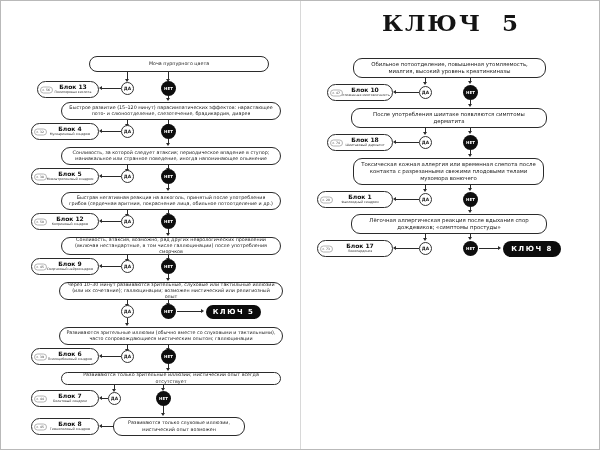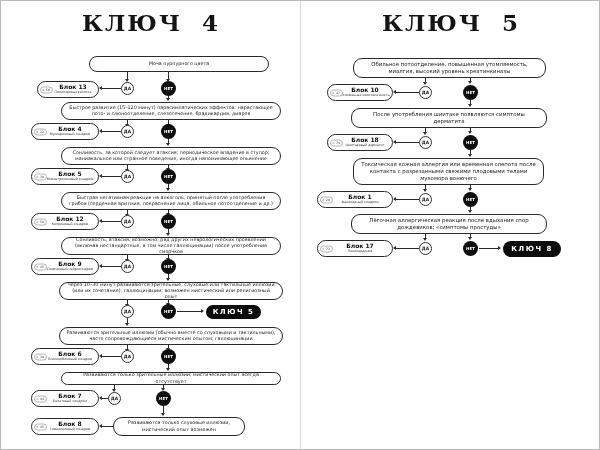--- a/index.html
+++ b/index.html
@@ -39,21 +39,20 @@
       border-bottom:2.5px solid transparent;border-right:3.5px solid #2a2a2a;}
   .ar{position:absolute;width:0;height:0;border-top:2.5px solid transparent;
       border-bottom:2.5px solid transparent;border-left:3.5px solid #2a2a2a;}
 </style>
 </head>
 <body>
 
 <div id="canvas">
   <div class="divider" style="left:299px;"></div>
 
-  <div class="pgtitle" style="left:0;top:8px;">КЛЮЧ 4</div>
 
   <div class="q" style="left:88px;top:55px;width:180px;height:16px;">Моча пурпурного цвета</div>
 
   <div class="vl" style="left:126px;top:71px;height:7px;"></div>
   <div class="ad" style="left:126px;top:78px;"></div>
   <div class="vl" style="left:167px;top:71px;height:7px;"></div>
   <div class="ad" style="left:167px;top:78px;"></div>
   <div class="yes" style="left:120px;top:81px;">ДА</div>
   <div class="no" style="left:160px;top:80px;">НЕТ</div>
   <div class="blk" style="left:36px;top:80px;width:62px;height:17px;">

